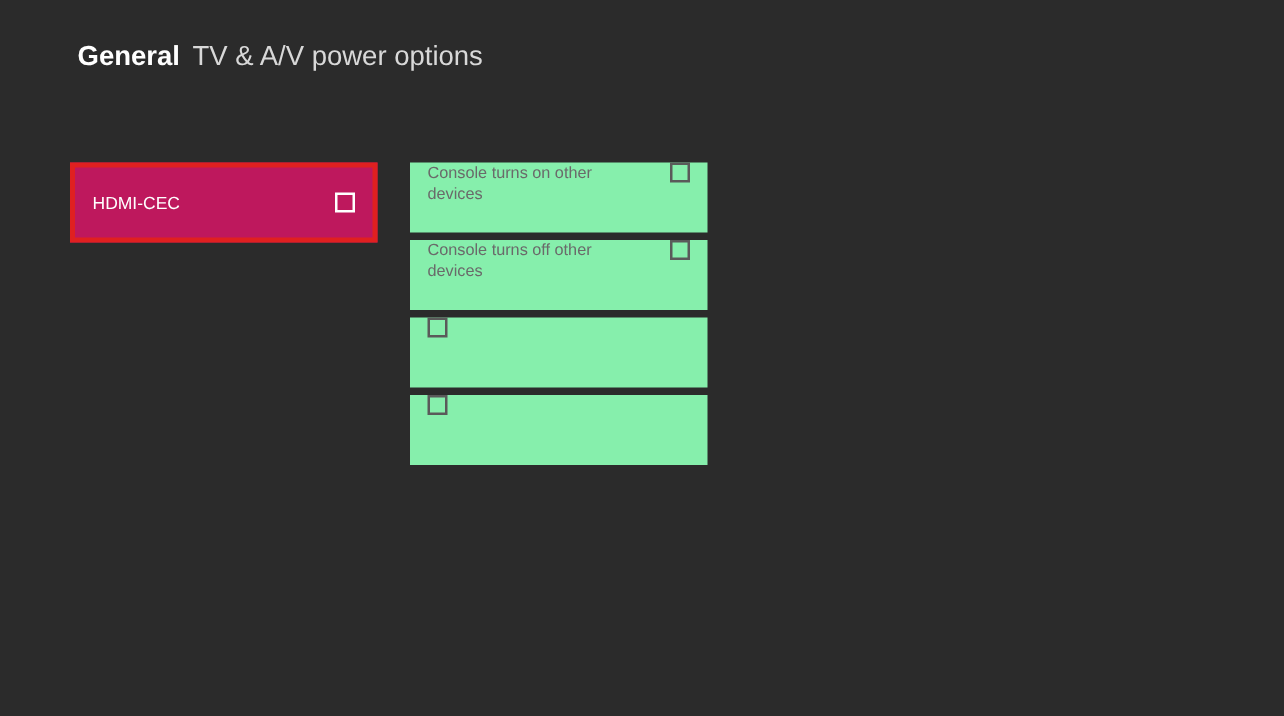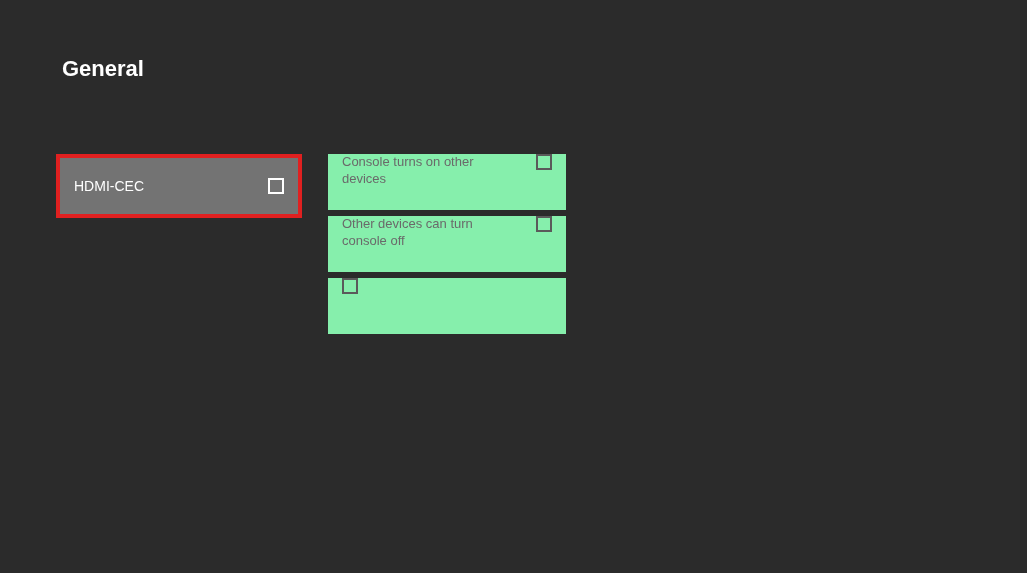--- a/index.html
+++ b/index.html
@@ -13,21 +13,20 @@
       background-color: #2b2b2b;
       font-family: "Segoe UI", Arial, sans-serif;
       color: #ffffff;
       overflow: hidden;
     }
     .header {
       padding: 32px 0 0 62px;
       display: flex;
       align-items: baseline;
       gap: 10px;
-      margin-top: 24px;
     }
     .header-bold {
       font-size: 22px;
       font-weight: 700;
       color: #ffffff;
     }
     .header-light {
       font-size: 22px;
       font-weight: 300;
       color: #d8d8d8;
@@ -45,21 +44,21 @@
       display: flex;
       flex-direction: column;
       gap: 6px;
     }
     .right-col {
       width: 270px;
       padding-left: 50px;
       padding-top: 6px;
     }
     .option-primary {
-      background-color: #737373;
+      background-color: #be185d;
       border: 4px solid #e02020;
       height: 64px;
       display: flex;
       align-items: center;
       justify-content: space-between;
       padding: 0 14px 0 14px;
       cursor: pointer;
     }
     .option-primary .label {
       font-size: 14px;
@@ -101,38 +100,42 @@
       color: #cfcfcf;
       line-height: 1.5;
       font-weight: 400;
     }
   </style>
 </head>
 <body>
 
 <div class="header">
   <span class="header-bold">General</span>
+  <span class="header-light">TV &amp; A/V power options</span>
 </div>
 
 <div class="content">
 
   <div class="left-col">
     <div class="option-primary">
       <span class="label">HDMI-CEC</span>
       <span class="checkbox"></span>
     </div>
   </div>
 
   <div class="middle-col">
     <div class="option-secondary">
       <span class="label">Console turns on other devices</span>
       <span class="checkbox-dim"></span>
     </div>
     <div class="option-secondary">
-      <span class="label">Other devices can turn console off</span>
+      <span class="label">Console turns off other devices</span>
+      <span class="checkbox-dim"></span>
+    </div>
+    <div class="option-secondary">
       <span class="checkbox-dim"></span>
     </div>
     <div class="option-secondary">
       <span class="checkbox-dim"></span>
     </div>
   </div>
 
 
 </div>
 

